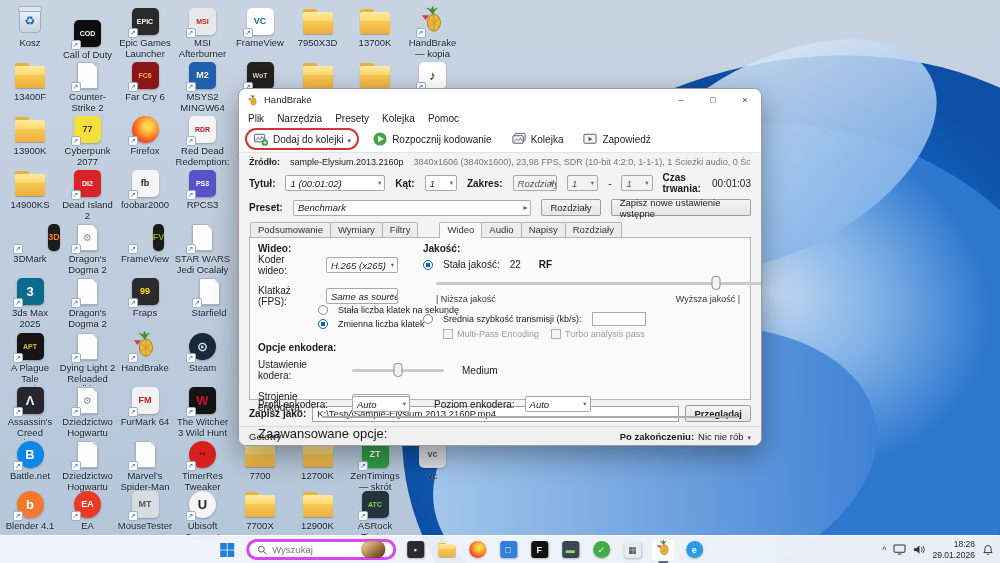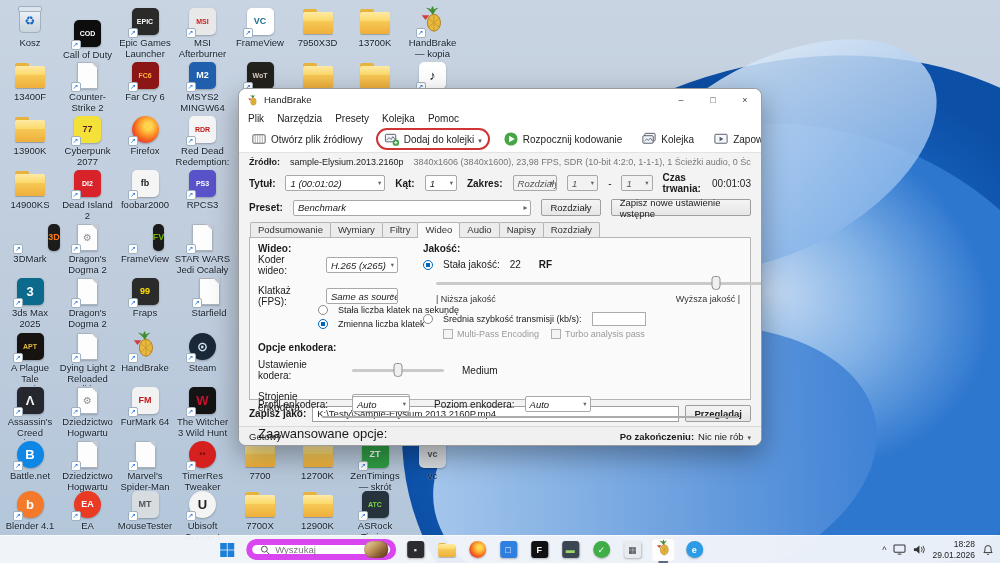--- a/index.html
+++ b/index.html
@@ -57,21 +57,21 @@
   .src-row{margin-top:1px;font-size:9px;white-space:nowrap;overflow:hidden;}
   .mid-row{margin-top:5px;}
   .sel{position:relative;display:inline-flex;align-items:center;height:16px;background:#fff;border:1px solid #a8a8a8;border-radius:2px;padding:0 14px 0 4px;font-size:9.5px;color:#222;white-space:nowrap;overflow:hidden;}
   .sel::after{content:"▾";position:absolute;right:3px;font-size:6.5px;color:#666;}
   .sel.side::after{content:"▸";font-size:8px;}
   .sel.gr{background:#f2f2f2;color:#555;}
   .w150{width:150px;} .w42{width:40px;} .w62{width:60px;} .w40{width:38px;} .w270{width:268px;} .w70{width:72px;} .w64{width:58px;} .w80{width:66px;}
   .pbtn{height:17px;background:linear-gradient(#f4f4f4,#e6e6e6);border:1px solid #9e9e9e;border-radius:2px;padding:0 8px;font-size:9.5px;display:inline-flex;align-items:center;color:#222;}
   .hb-tabs{display:flex;margin-top:6px;padding-left:1px;flex:0 0 auto;}
   .tab{font-size:9.5px;padding:1px 7px 2px;border:1px solid #b5b5b5;border-bottom:none;border-radius:2px 2px 0 0;background:#ececec;color:#333;margin-right:-1px;position:relative;}
-  .tab.active{background:#fafafa;z-index:2;padding-bottom:3px;font-weight:normal;}
+  .tab.active{background:#fafafa;z-index:2;padding-bottom:3px;font-weight:normal;margin-left:22px;}
   .hb-panel{position:relative;border:1px solid #b5b5b5;background:#fafafa;flex:1;min-height:0;margin-top:-1px;}
   .abs{position:absolute;}
   .radio{width:10px;height:10px;border:1px solid #8a8a8a;border-radius:50%;background:#fff;display:inline-block;flex:0 0 auto;}
   .radio.on{border-color:#0067b8;background:radial-gradient(circle,#0067b8 0 38%,#fff 45%);}
   .cbx{width:10px;height:10px;border:1px solid #b0b0b0;background:#f4f4f4;display:inline-block;flex:0 0 auto;}
   .dis{color:#9a9a9a;}
   .track{position:relative;height:3px;background:#cacaca;border-radius:2px;}
   .thumb{position:absolute;top:-6px;width:9px;height:14px;background:#f0f0f0;border:1px solid #8f8f8f;border-radius:3px 3px 4px 4px;transform:translateX(-50%);}
   .qlabels{display:flex;justify-content:space-between;font-size:9px;color:#333;}
   .abr-input{width:54px;height:14px;border:1px solid #ababab;background:#fff;}
@@ -87,21 +87,21 @@
   #tb-center{position:absolute;left:50%;transform:translateX(-58%);display:flex;align-items:center;gap:7px;height:100%;}
   .tba{width:24px;height:24px;border-radius:4px;display:flex;align-items:center;justify-content:center;position:relative;}
   .tba.active{background:rgba(255,255,255,.85);box-shadow:inset 0 0 0 1px rgba(0,0,0,.06);}
   .tba.active::after{content:"";position:absolute;bottom:-1px;left:7px;right:7px;height:2px;border-radius:2px;background:#5a6b7c;}
   .tba .tile.sq,.tba .tile.ci{width:17px;height:17px;font-size:8px;border-radius:3px;}
   .tba .tile.ci{border-radius:50%;}
   .tba .fold{width:17px;height:12px;margin-top:3px;}
   .tba .fold::before{width:8px;height:3px;top:-2px;}
   .tba .fold::after{height:5px;}
   .tba .ffx{width:17px;height:17px;}
-  .search-pill{height:21px;width:150px;background:#fff;border:6px solid #d946ef;border-radius:11px;display:flex;align-items:center;padding:0 2px 0 8px;gap:5px;}
+  .search-pill{height:21px;width:150px;background:#fff;border:3px solid #d946ef;border-radius:11px;display:flex;align-items:center;padding:0 2px 0 8px;gap:5px;}
   .search-pill input{border:none;outline:none;width:84px;font-size:9.5px;color:#333;background:transparent;}
   .ship{width:24px;height:17px;border-radius:8px;background:linear-gradient(140deg,#e8d9b8 0%,#caa266 35%,#8a5c33 70%,#5d3c22 100%);box-shadow:inset 0 0 2px rgba(0,0,0,.4);}
   #tb-right{position:absolute;right:6px;display:flex;align-items:center;gap:7px;height:100%;color:#2b2b2b;}
   .tray-chev{font-size:9px;color:#333;}
   .clock{text-align:right;font-size:8.5px;line-height:1.2;color:#222;}
 </style>
 </head>
 <body>
 
 <div id="screen">
@@ -517,27 +517,20 @@
       </div>
     </div>
     <div class="hb-menubar" id="hb-menubar">
         <span>Plik</span>
         <span>Narzędzia</span>
         <span>Presety</span>
         <span>Kolejka</span>
         <span>Pomoc</span>
       </div>
     <div class="hb-toolbar" id="hb-toolbar">
-        <div class="tb-item">
-          <svg class="tbi" viewBox="0 0 17 17">
-            <rect x="2" y="4" width="13" height="9" rx="1" fill="none" stroke="#555"></rect>
-            <path d="M4.5 4v9M7 4v9M9.5 4v9M12 4v9" stroke="#999" stroke-width=".8"></path>
-          </svg>
-          <span class="tbl">Otwórz plik źródłowy</span>
-        </div>
         <div class="tb-item hl">
           <svg class="tbi" viewBox="0 0 17 17">
             <rect x="1.5" y="3.5" width="11" height="8" rx="1" fill="#eef3f8" stroke="#556"></rect>
             <path d="M2.5 10l3-3 2 2 2-3 3 4" fill="none" stroke="#667"></path>
             <circle cx="12.6" cy="12.4" r="3.4" fill="#3f9e46"></circle>
             <path d="M12.6 10.7v3.4M10.9 12.4h3.4" stroke="#fff"></path>
           </svg>
           <span class="tbl">Dodaj do kolejki</span>
           <span class="tb-caret"></span>
         </div>

